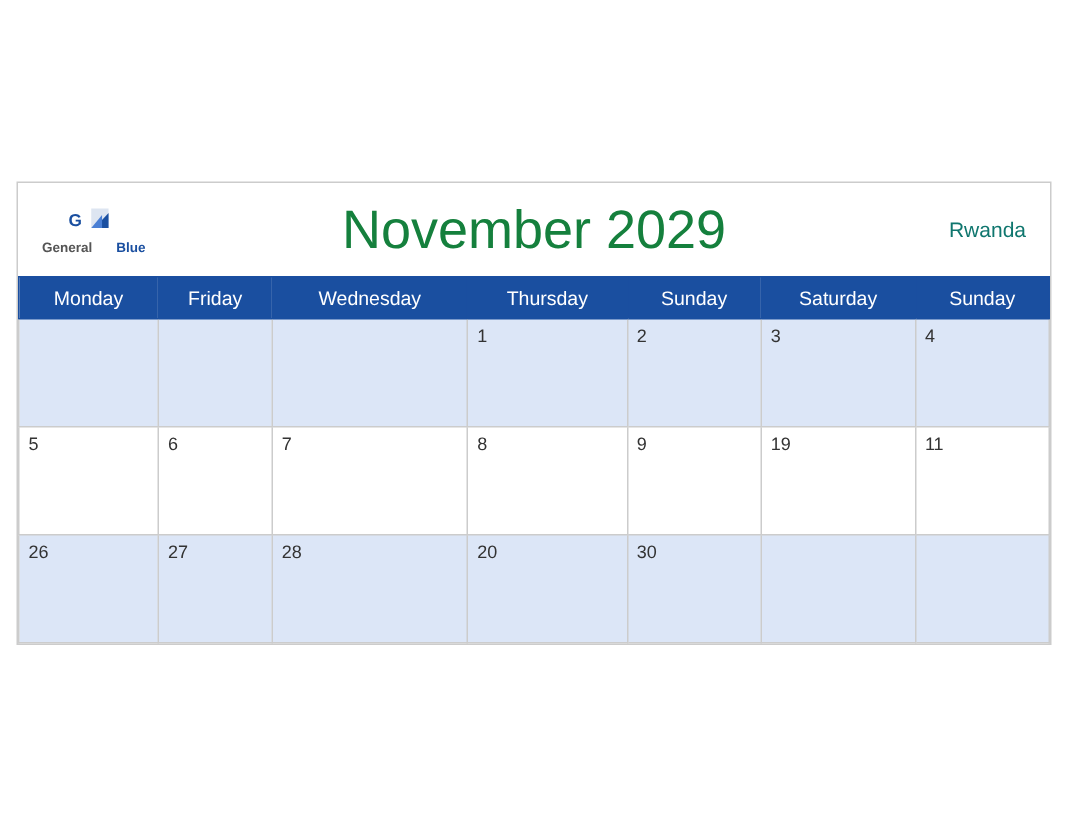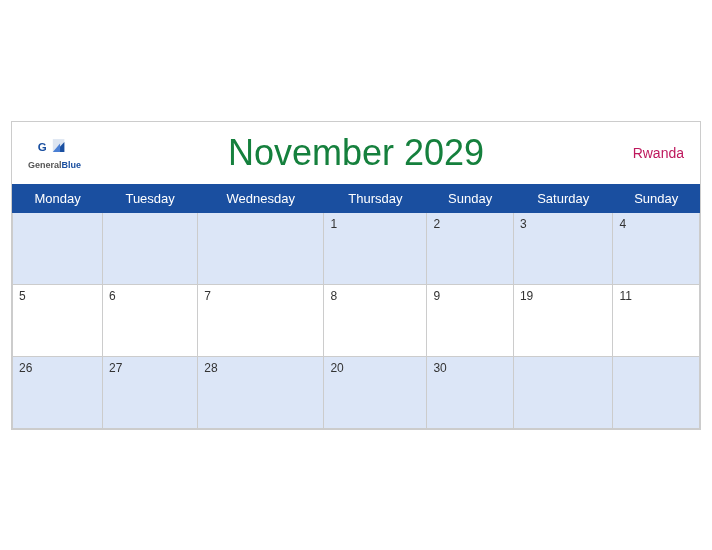--- a/index.html
+++ b/index.html
@@ -34,21 +34,21 @@
       color: #15803d;
       font-weight: normal;
       text-align: center;
     }
     .country-label {
       position: absolute;
       right: 16px;
       top: 50%;
       transform: translateY(-50%);
       font-size: 14px;
-      color: #be185d;
+      color: #0f766e;
       margin-left: 17px;
     }
     .calendar-grid {
       width: 100%;
       border-collapse: collapse;
       padding-left: 48px;
     }
     .calendar-grid th {
       background-color: #1a4fa0;
       color: #fff;
@@ -102,34 +102,34 @@
         <rect x="0" y="0" width="50" height="30" fill="#fff"></rect>
 
         <text x="1" y="20" font-size="16" font-weight="bold" fill="#1a4fa0" font-family="Arial">G</text>
 
         <polygon points="22,4 38,4 38,22 22,22" fill="#1a4fa0" opacity="0.15"></polygon>
         <polygon points="25,22 38,8 38,22" fill="#1a4fa0"></polygon>
         <polygon points="22,22 32,10 32,22" fill="#4a7fd4"></polygon>
       </svg>
       <div style="display:flex; gap:0; font-size:9px; font-weight:bold;justify-content:center;">
         <span style="color:#555;">General</span>
-          <span style="color:#1a4fa0;">Blue</span>
+          <span style="color:#1a4fa0;margin-left:16px;">Blue</span>
       </div>
     </div>
 
     <h1 class="month-title">November 2029</h1>
 
     <div class="country-label">Rwanda</div>
   </div>
 
   <table class="calendar-grid">
     <thead>
       <tr id="weekday-header">
       <th>Monday</th>
-          <th>Tuesday</th>
+          <th>Friday</th>
           <th>Wednesday</th>
           <th>Thursday</th>
           <th>Sunday</th>
           <th>Saturday</th>
           <th>Sunday</th>
         </tr>
     </thead>
     <tbody id="calendar-body">
     <tr>
           <td class="empty-cell"></td>

